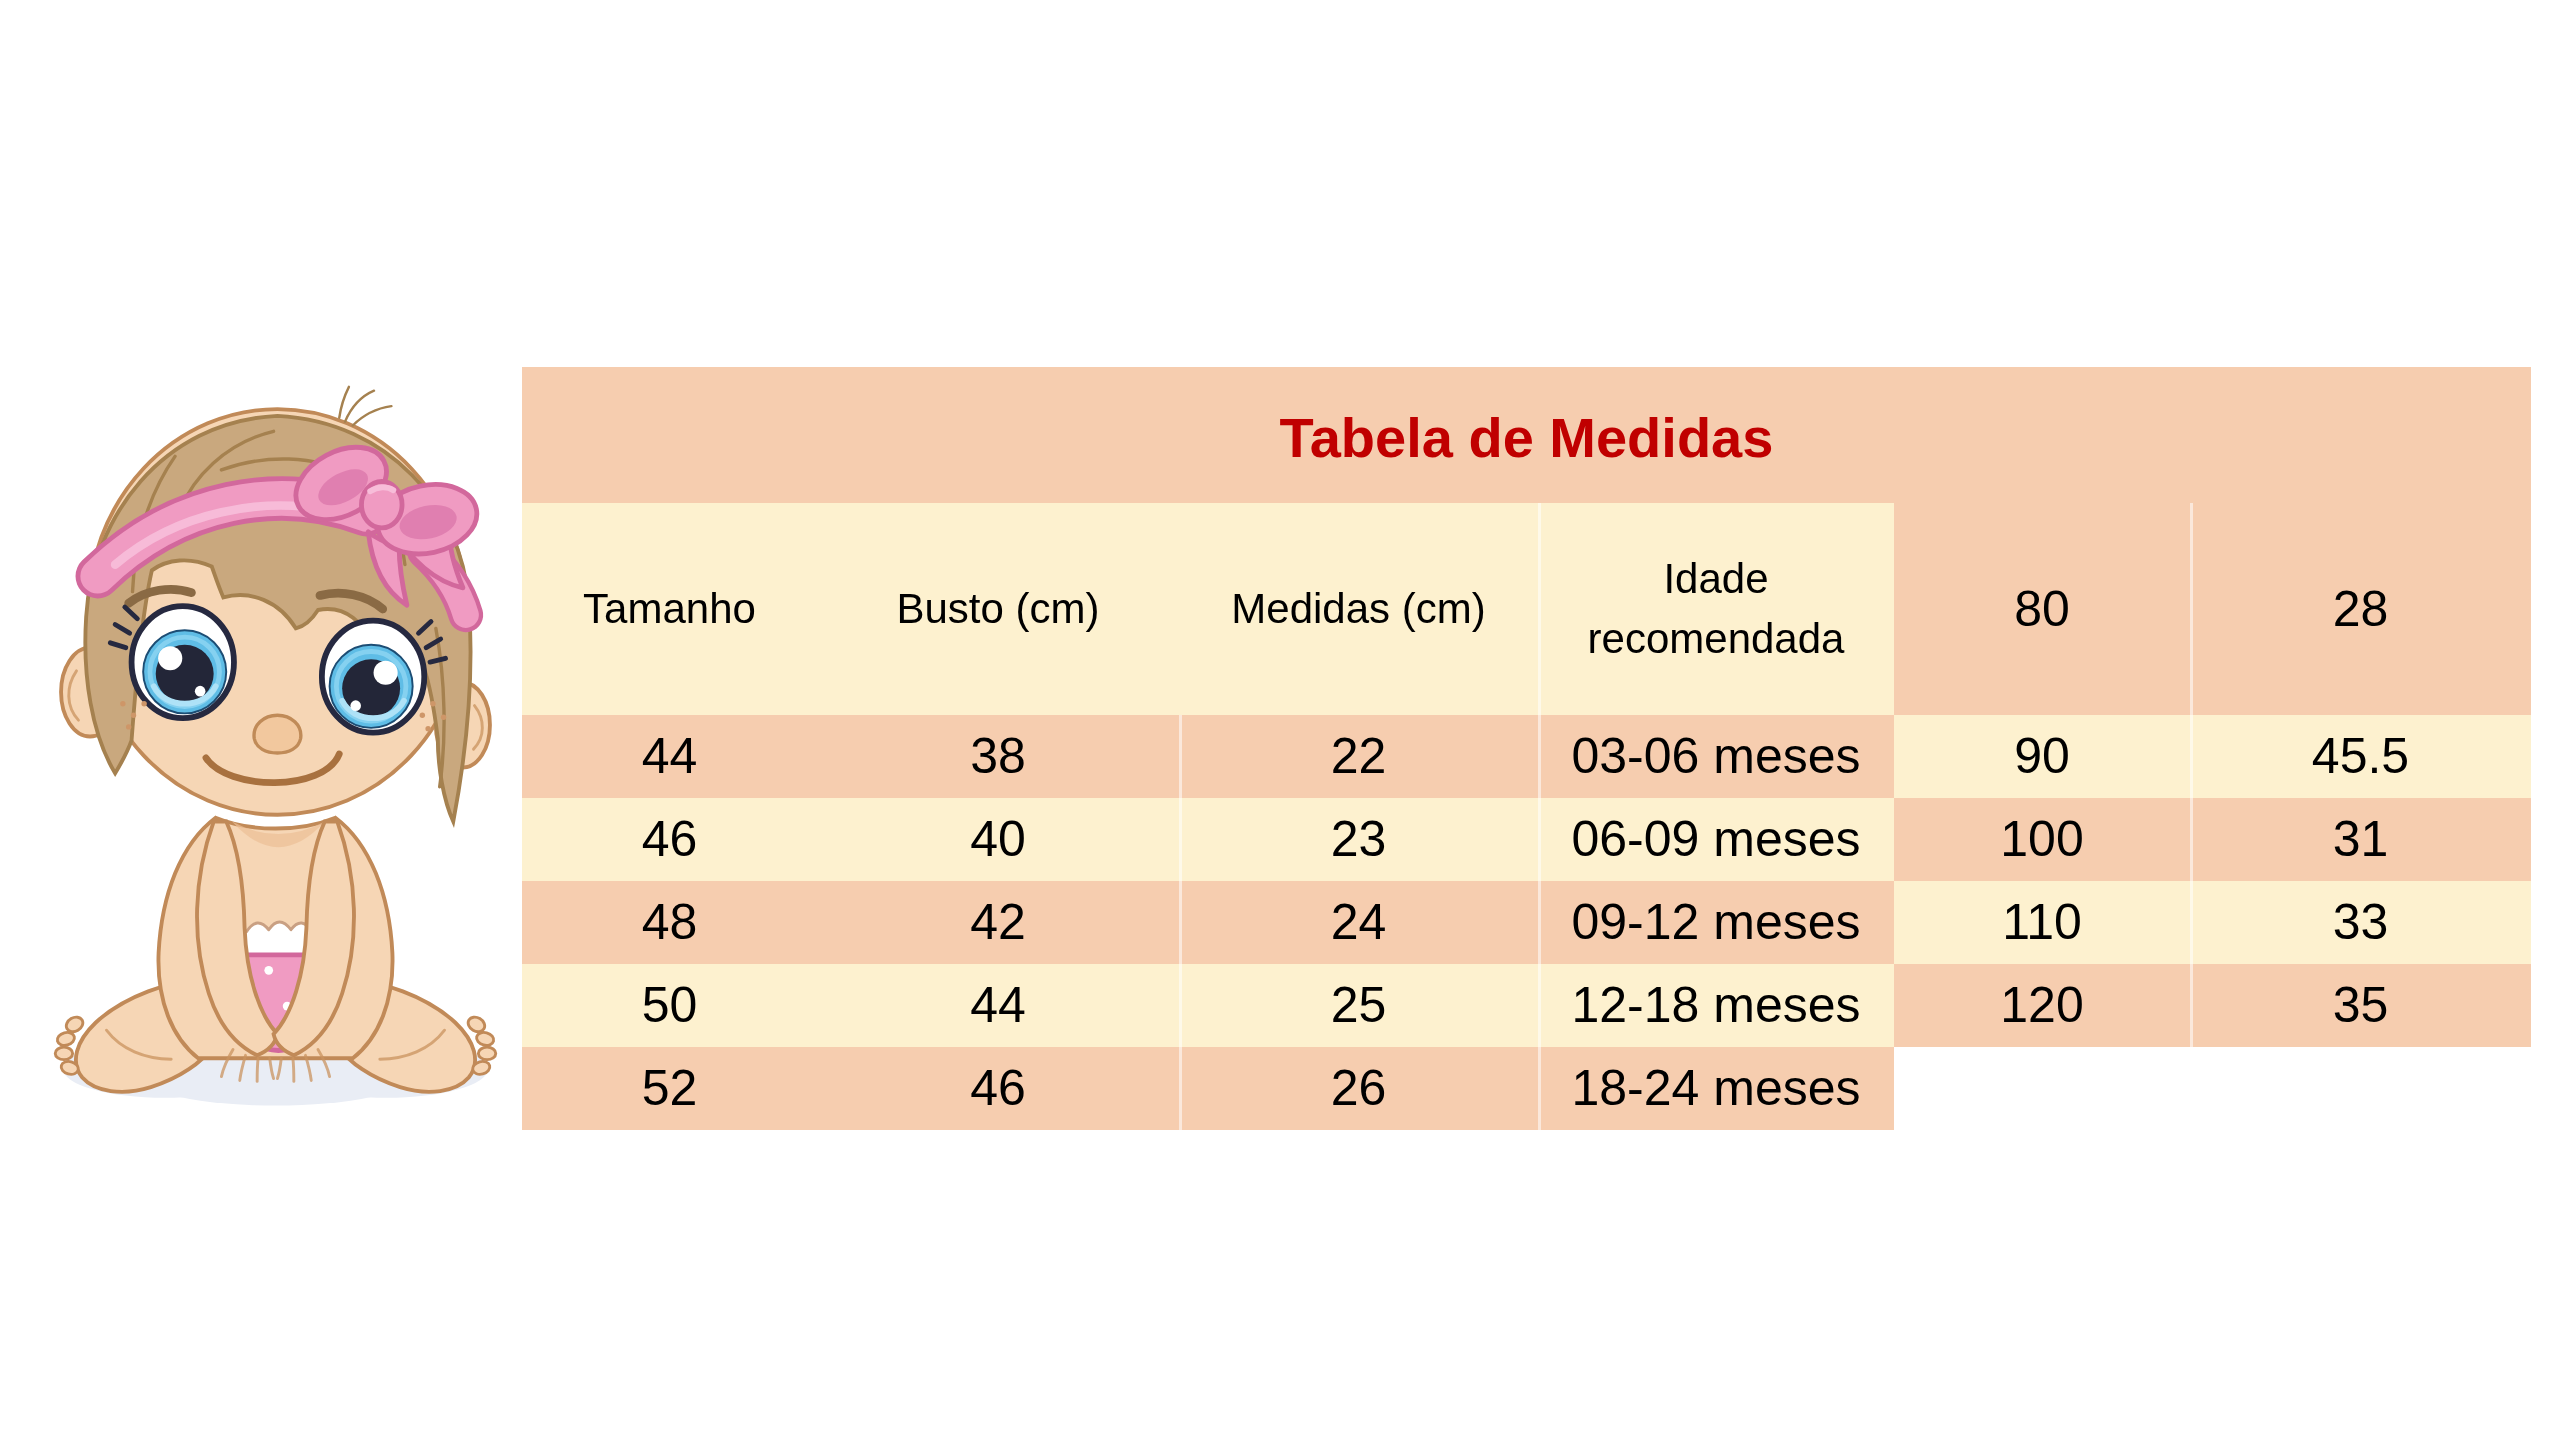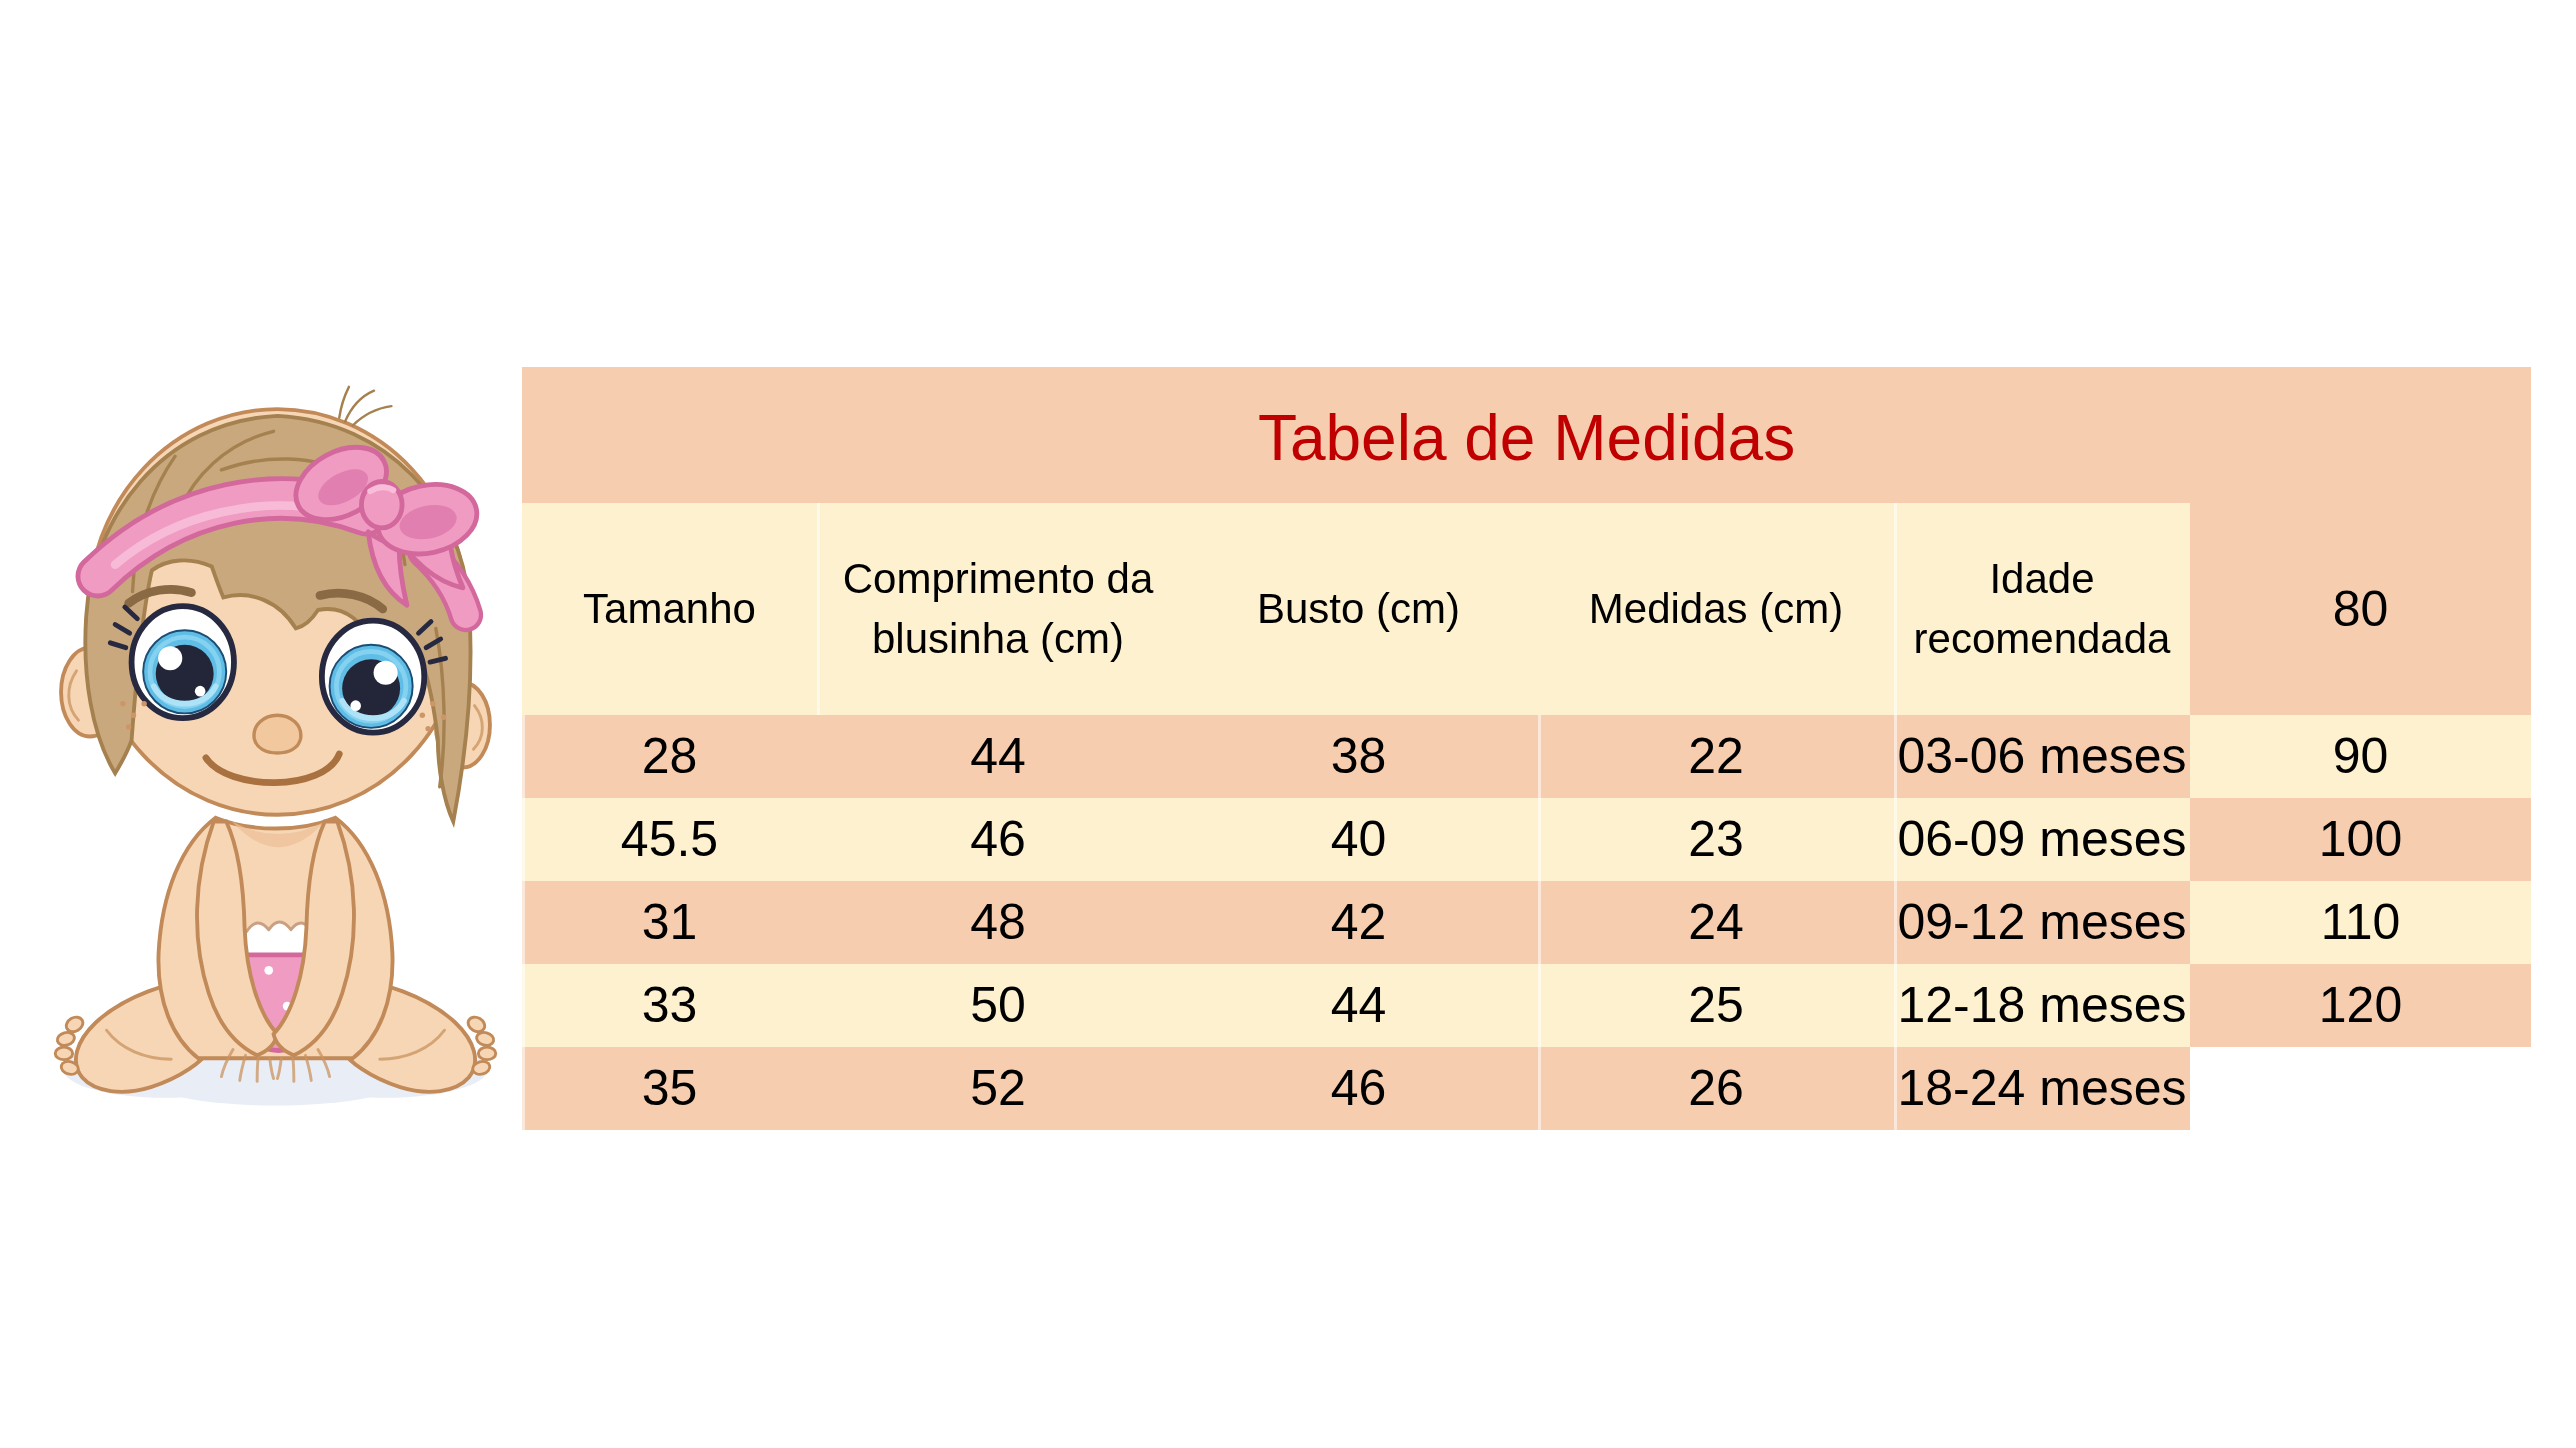--- a/index.html
+++ b/index.html
@@ -15,21 +15,21 @@
     font-family:"Liberation Sans","DejaVu Sans",sans-serif;color:#000;
     overflow:hidden;
   }
   
   .size-table{position:absolute;left:522px;top:367px;width:2009px;height:765px;}
   .title-row{
     height:136px;background:var(--peach);
     display:flex;align-items:center;justify-content:center;
   }
   .title-row .title{
-    font-size:64px;font-weight:normal;color:var(--titlered);
+    font-size:56px;font-weight:bold;color:var(--titlered);
     letter-spacing:0px;padding-top:5.8px;
   }
   .grid{
     display:grid;
     grid-template-columns:295px 362px 359px 356px 296px 341px;
     grid-template-rows:212px repeat(5,83px);
   }
   .cell{
     display:flex;align-items:center;justify-content:center;
     font-size:50px;line-height:1.1;position:relative;
@@ -199,22 +199,20 @@
   </svg>
 </div>
 
 <div class="size-table">
   <div class="title-row">
     <span class="title">Tabela de Medidas</span>
   </div>
   <div class="grid">
 
     <div class="cell hcell row-cream">Tamanho</div>
-    <div class="cell hcell row-cream vdiv">Comprimento da
-blusinha (cm)</div>
     <div class="cell hcell row-cream">Busto (cm)</div>
     <div class="cell hcell row-cream">Medidas (cm)</div>
     <div class="cell hcell row-cream vdiv">Idade
 recomendada</div>
 
     <div class="cell row-peach">80</div>
     <div class="cell row-peach vdiv">28</div>
     <div class="cell row-peach">44</div>
     <div class="cell row-peach">38</div>
     <div class="cell row-peach vdiv">22</div>

